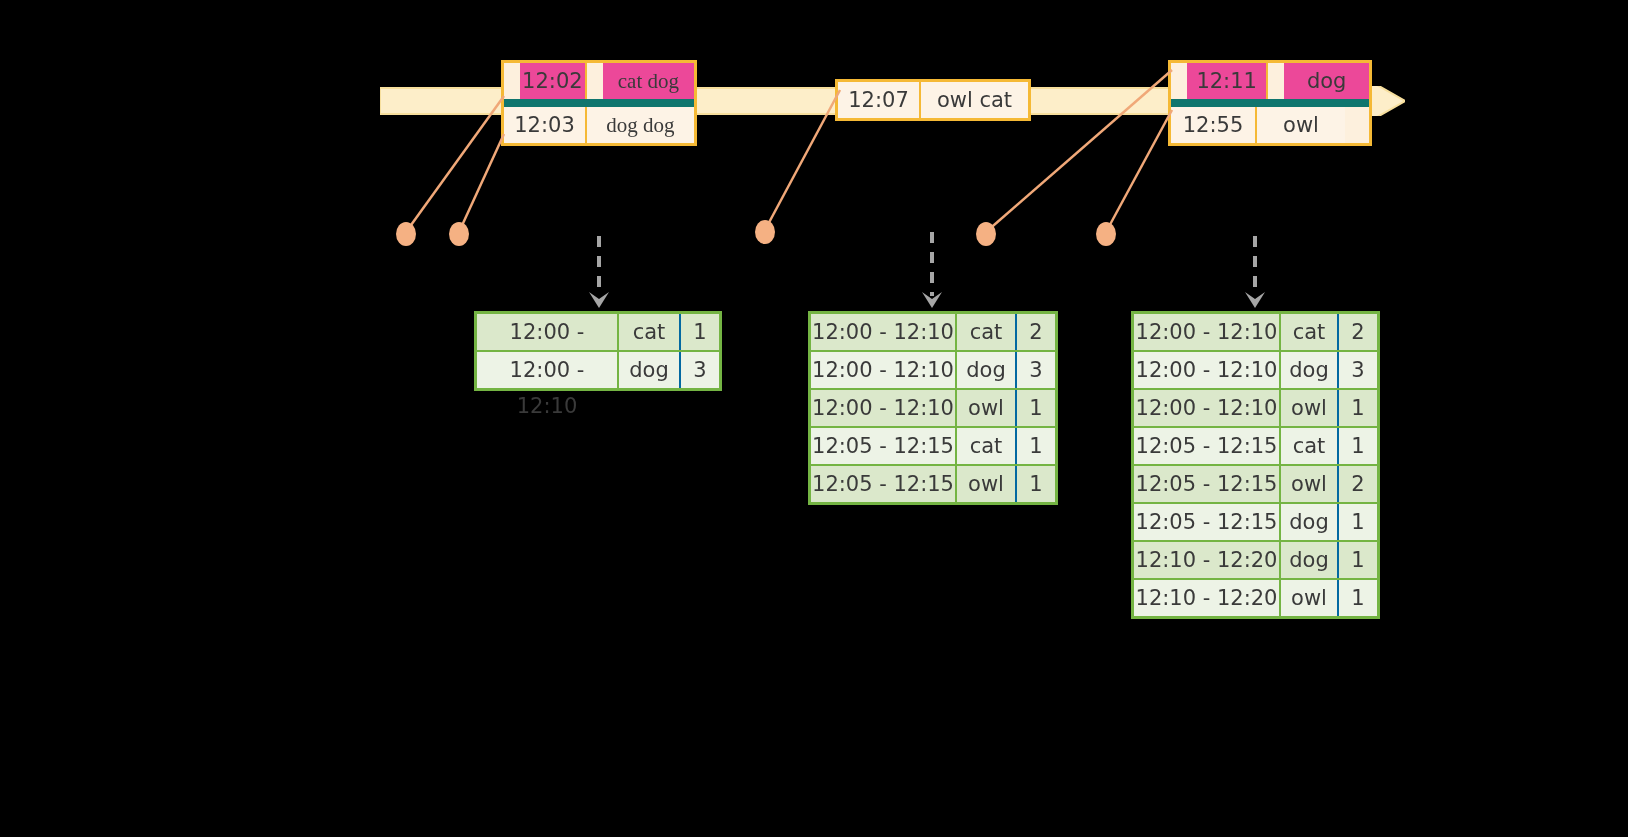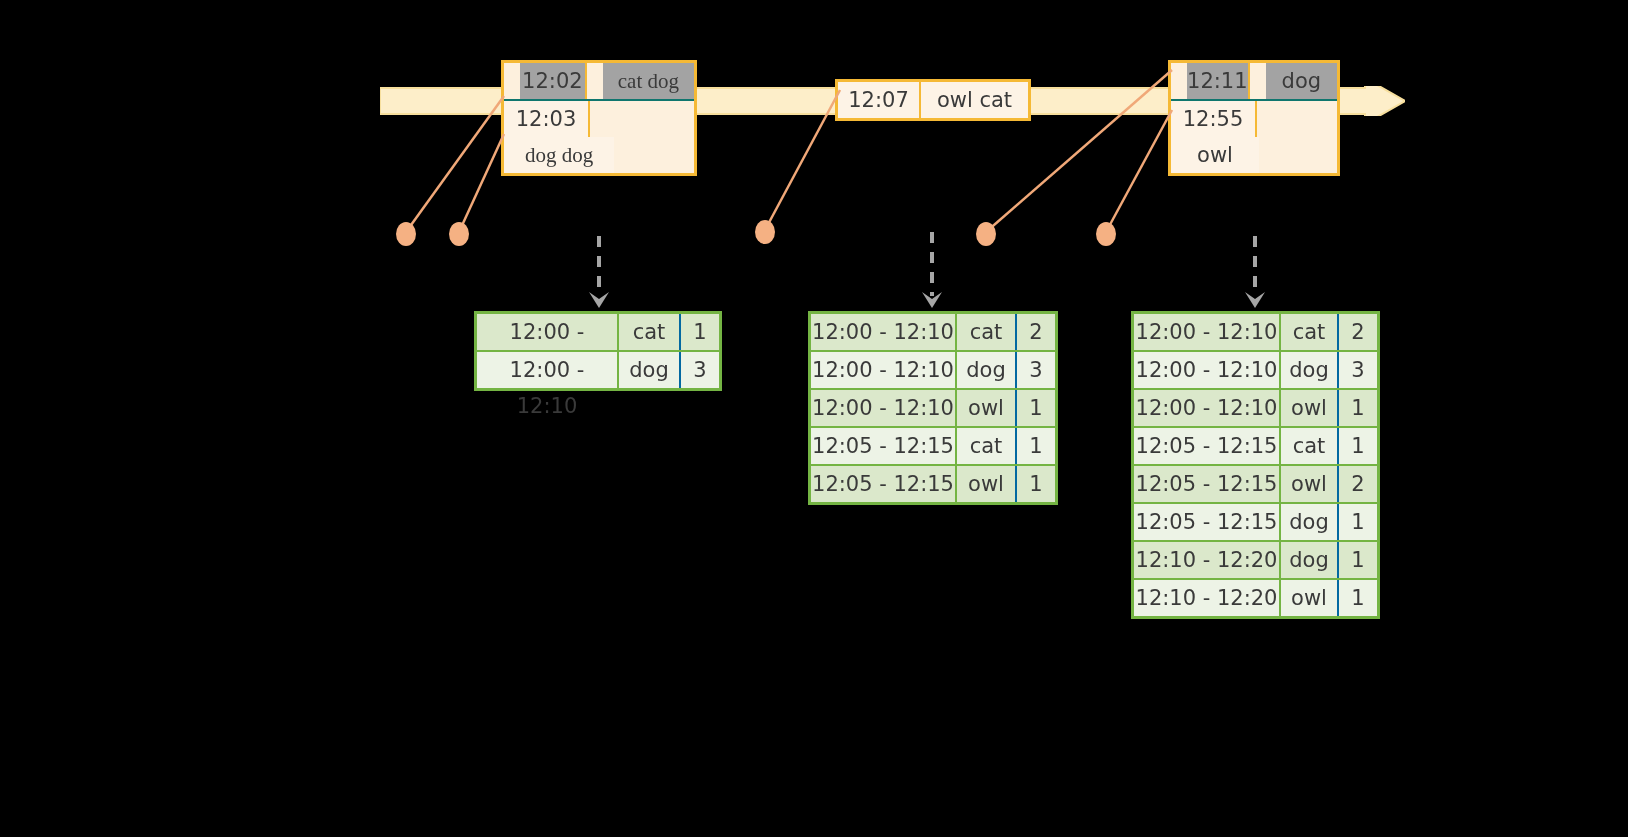--- a/index.html
+++ b/index.html
@@ -17,42 +17,42 @@
   .event-box{
     position:absolute;
     border:3px solid #f5b935;
     box-sizing:border-box;
     display:flex;flex-direction:column;
     background:#fdf0dd;
   }
   .event-row{
     display:flex;flex-direction:row;box-sizing:border-box;
   }
-  .event-row + .event-row{border-top:2px solid #0f766e;flex-direction:column;}
-  .event-row.shade .ev-time,.event-row.shade .ev-text{background:#a3a3a3;margin-left:16px;}
+  .event-row + .event-row{border-top:8px solid #0f766e;}
+  .event-row.shade .ev-time,.event-row.shade .ev-text{background:#ec4899;margin-left:16px;}
   .ev-time{
     width:86px;box-sizing:border-box;
     border-right:2px solid #f5b935;
     text-align:center;font-size:21px;line-height:36px;height:36px;
     background:#fdf3e6;
     color:#3a3a3a;
   }
   .ev-text{
     box-sizing:border-box;
     text-align:center;font-size:21px;line-height:36px;height:36px;
     background:#fdf3e6;
     color:#3a3a3a;
     padding:0 14px;
   }
 
   #event-box-1{left:501px;top:60px;width:196px;}
   #event-box-1 .ev-text{width:110px;font-family:Liberation Serif, serif;}
   #event-box-2{left:835px;top:79px;width:196px;}
   #event-box-2 .ev-text{width:110px;}
-  #event-box-3{left:1168px;top:60px;width:172px;}
+  #event-box-3{left:1168px;top:60px;width:204px;}
   #event-box-3 .ev-text{width:88px;}
 
   
   #connectors{position:absolute;left:0;top:0;width:1628px;height:400px;}
 
   
   .result-table{
     position:absolute;
     border:3px solid #74b443;
     box-sizing:border-box;

